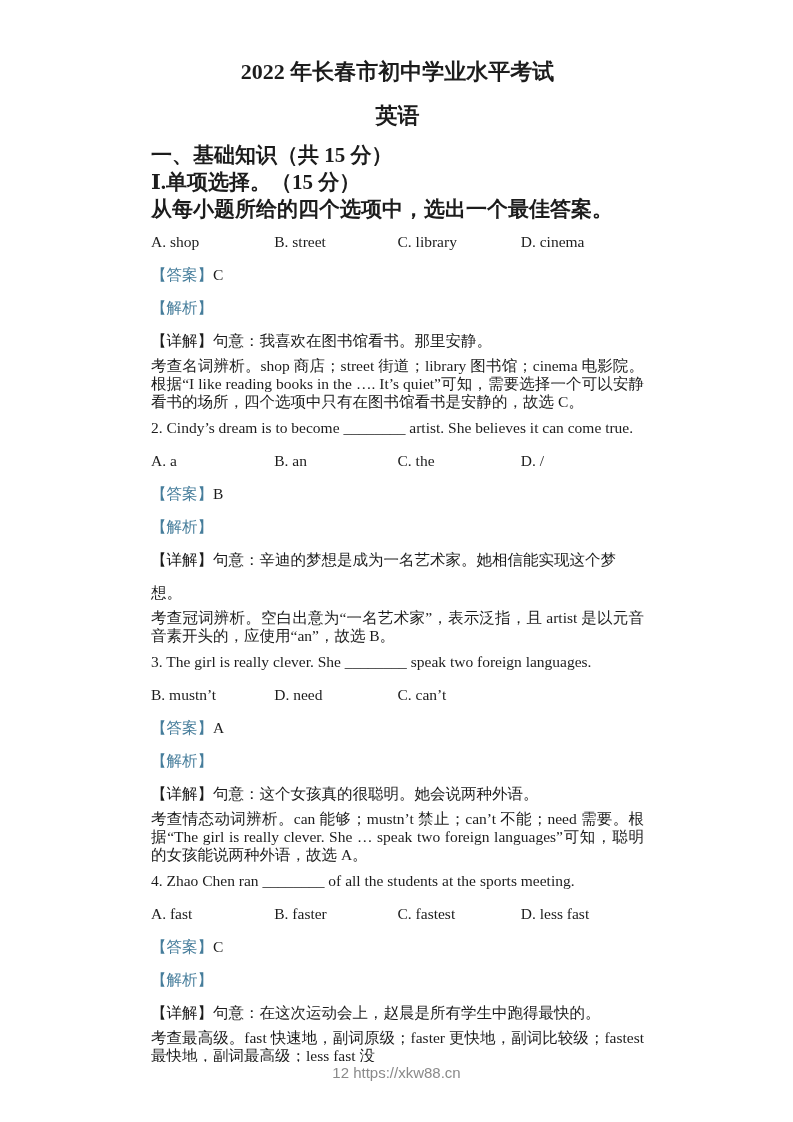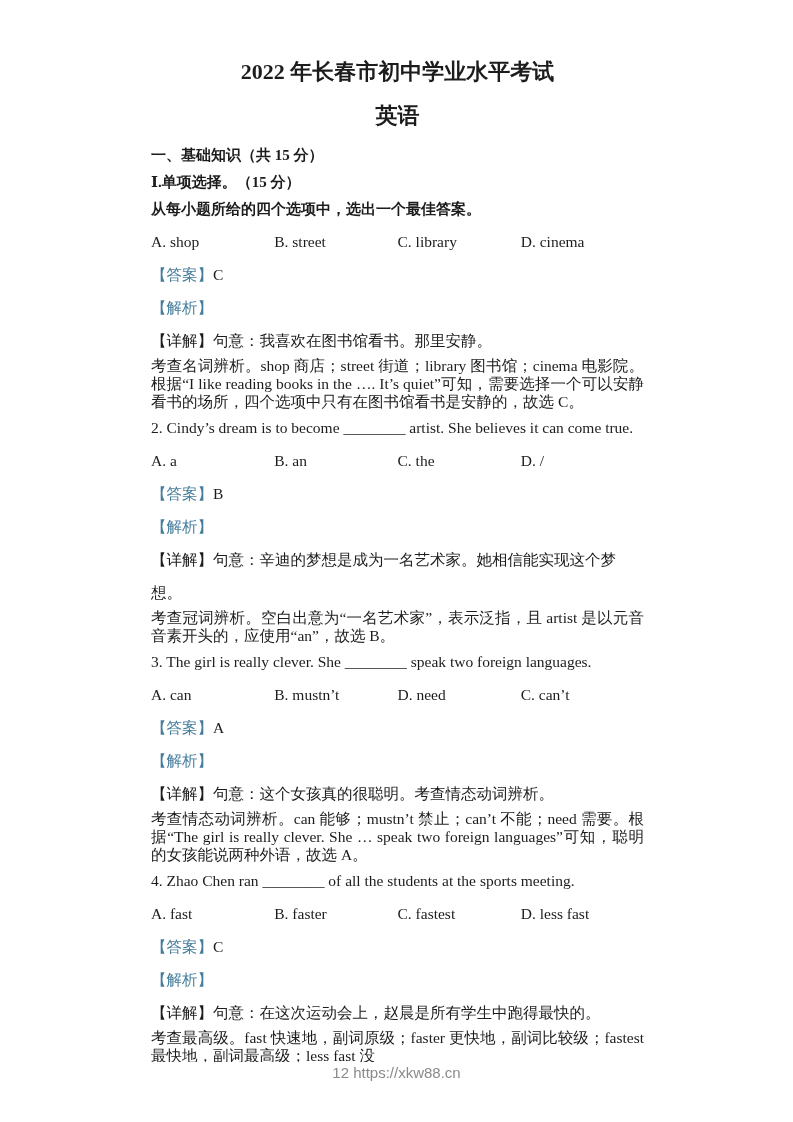--- a/index.html
+++ b/index.html
@@ -27,21 +27,21 @@
     margin: 0 0 12px 0;
   }
   .doc-subject {
     font-size: 22px;
     font-weight: bold;
     text-align: center;
     line-height: 32px;
     margin: 0 0 10px 0;
   }
   .heading {
-    font-size: 15px;
+    font-size: 21px;
     font-weight: bold;
     line-height: 27px;
     margin: 0;
   }
   .questions {
     margin-top: 2px;
   }
   .line {
     font-size: 15.5px;
     line-height: 33px;
@@ -115,28 +115,27 @@
     </div>
     <p class="line"><span class="blue">【答案】</span><span>B</span></p>
     <p class="line"><span class="blue">【解析】</span></p>
     <p class="line"><span>【详解】</span><span>句意：辛迪的梦想是成为一名艺术家。她相信能实现这个梦想。</span></p>
     <p class="para">考查冠词辨析。空白出意为“一名艺术家”，表示泛指，且 artist 是以元音音素开头的，应使用“an”，故选 B。</p>
   </div>
 
   <div class="question">
     <p class="line stem">3. The girl is really clever. She ________ speak two foreign languages.</p>
     <div class="options">
-      <span>A. can</span>
       <span>B. mustn’t</span>
       <span>D. need</span>
       <span>C. can’t</span>
     </div>
     <p class="line"><span class="blue">【答案】</span><span>A</span></p>
     <p class="line"><span class="blue">【解析】</span></p>
-    <p class="line"><span>【详解】</span><span>句意：这个女孩真的很聪明。考查情态动词辨析。</span></p>
+    <p class="line"><span>【详解】</span><span>句意：这个女孩真的很聪明。她会说两种外语。</span></p>
     <p class="para">考查情态动词辨析。can 能够；mustn’t 禁止；can’t 不能；need 需要。根据“The girl is really clever. She … speak two foreign languages”可知，聪明的女孩能说两种外语，故选 A。</p>
   </div>
 
   <div class="question">
     <p class="line stem">4. Zhao Chen ran ________ of all the students at the sports meeting.</p>
     <div class="options">
       <span>A. fast</span>
       <span>B. faster</span>
       <span>C. fastest</span>
       <span>D. less fast</span>

